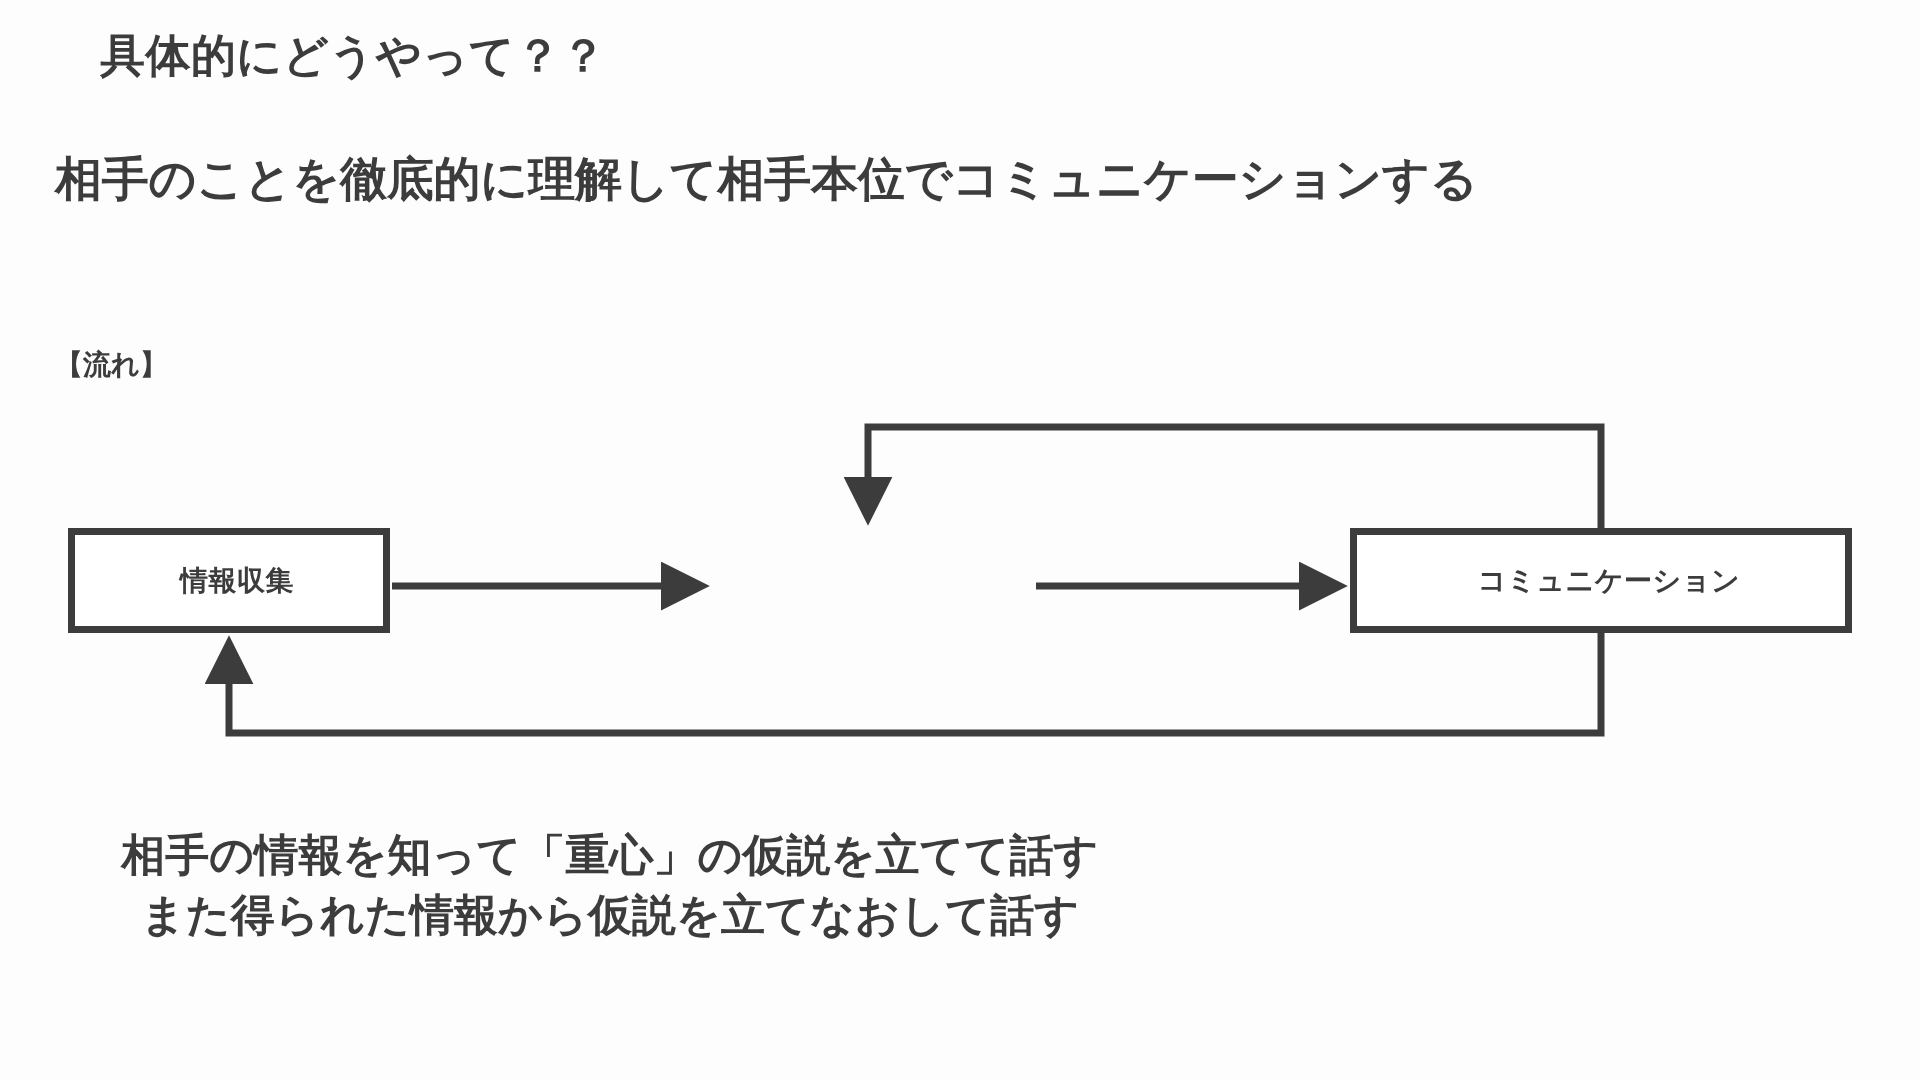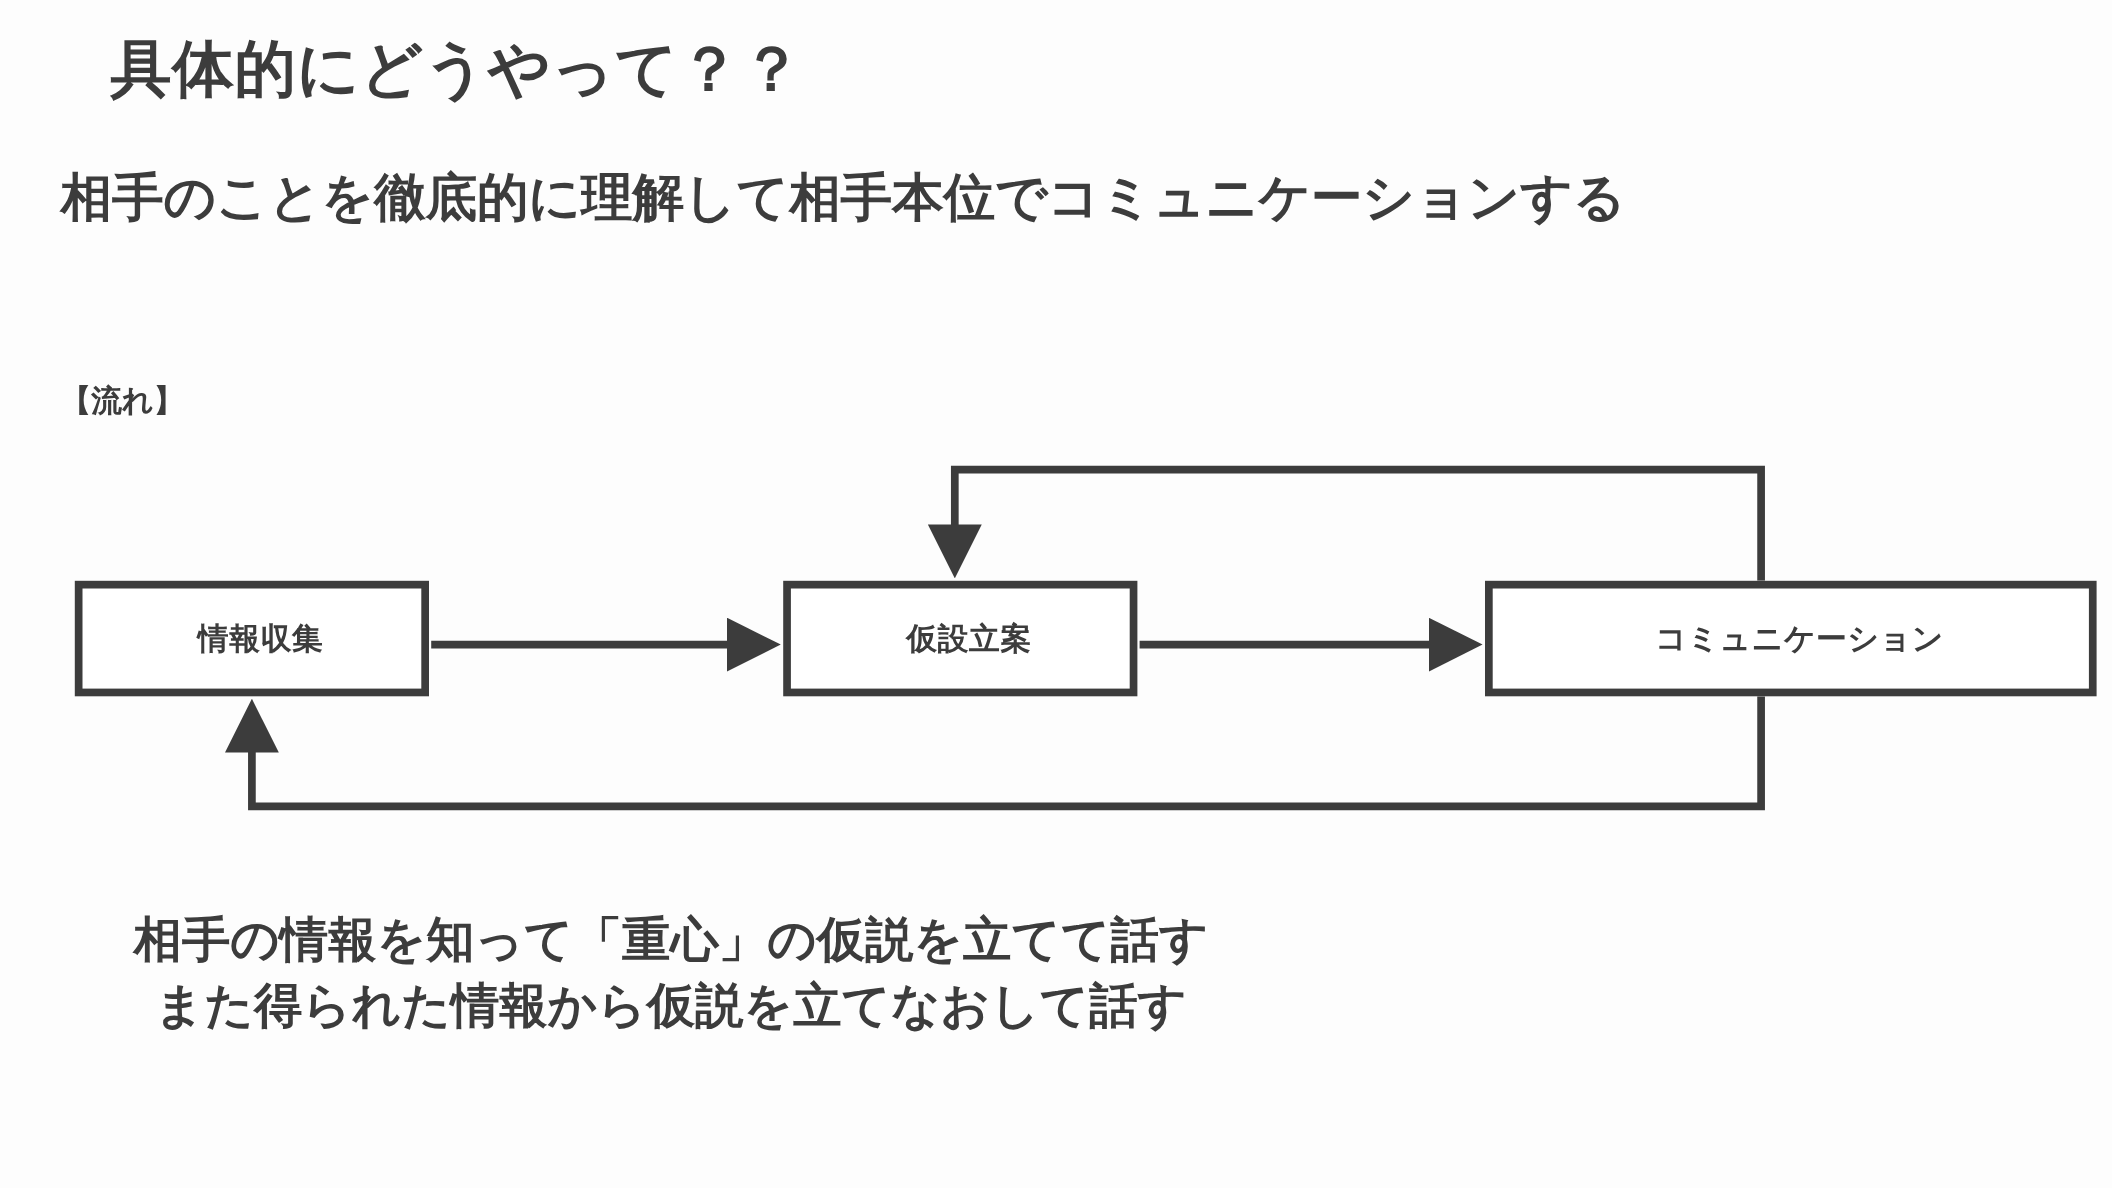--- a/index.html
+++ b/index.html
@@ -19,21 +19,21 @@
     position: absolute;
     left: 0; top: 0;
     width: 1920px;
     height: 1080px;
     background: #fdfdfd;
   }
   .title {
     position: absolute;
     left: 100px;
     top: 28px;
-    font-size: 56px;
+    font-size: 45px;
     font-weight: bold;
     letter-spacing: 0.01em;
     color: #3c3c3c;
     white-space: nowrap;
     line-height: 1.25;
   }
   .subtitle {
     position: absolute;
     left: 55px;
     top: 150px;
@@ -66,21 +66,21 @@
   }
   .node-label {
     font-size: 28px;
     font-weight: bold;
     color: #3c3c3c;
     white-space: nowrap;
     letter-spacing: 0.02em;
   }
   #box-collect { left: 68px;  top: 528px; width: 322px; height: 105px; }
   #box-hypo    { left: 712px; top: 528px; width: 322px; height: 105px; }
-  #box-comm    { left: 1350px;top: 528px; width: 556px; height: 105px; }
+  #box-comm    { left: 1350px;top: 528px; width: 502px; height: 105px; }
   #caption-block {
     position: absolute;
     left: -350px;
     top: 825px;
     width: 1920px;
     text-align: center;
     font-size: 44px;
     font-weight: bold;
     color: #3c3c3c;
     line-height: 1.36;
@@ -111,23 +111,20 @@
 
     <polyline points="1601,528 1601,427 868,427 868,516" fill="none" stroke="#3c3c3c" stroke-width="7" marker-end="url(#arrowhead)"></polyline>
 
     <polyline points="1601,633 1601,733 229,733 229,645" fill="none" stroke="#3c3c3c" stroke-width="7" marker-end="url(#arrowhead)"></polyline>
   </svg>
 
   <div class="node-box" id="box-collect">
     <span class="node-label">情報収集</span>
   </div>
 
-  <div class="node-box" id="box-hypo">
-    <span class="node-label">仮設立案</span>
-  </div>
 
   <div class="node-box" id="box-comm">
     <span class="node-label">コミュニケーション</span>
   </div>
 
   <div id="caption-block">
     <div>相手の情報を知って「重心」の仮説を立てて話す</div>
     <div>また得られた情報から仮説を立てなおして話す</div>
   </div>
 

